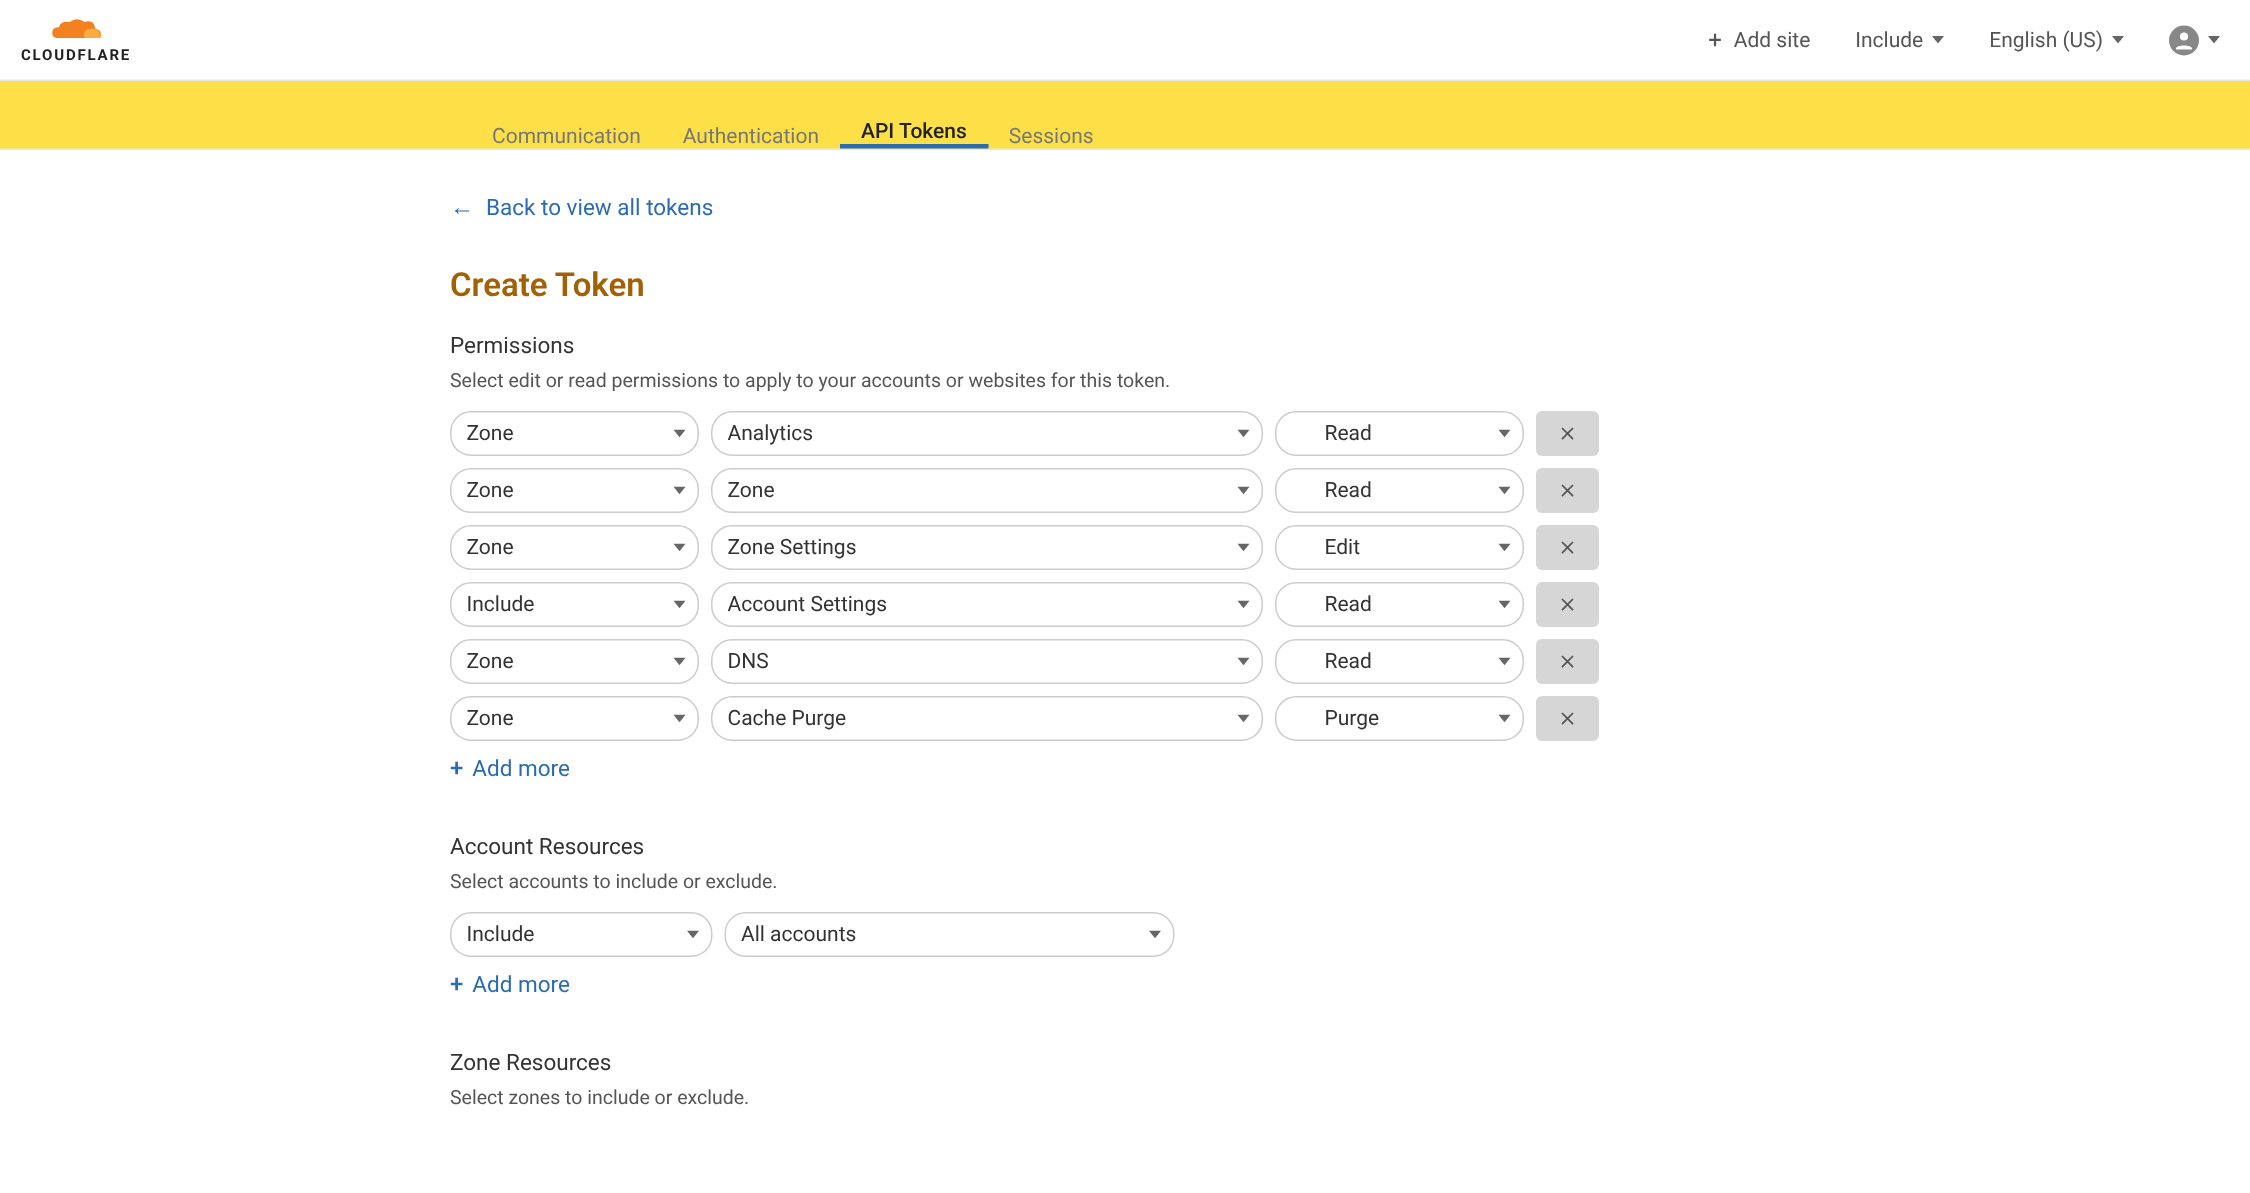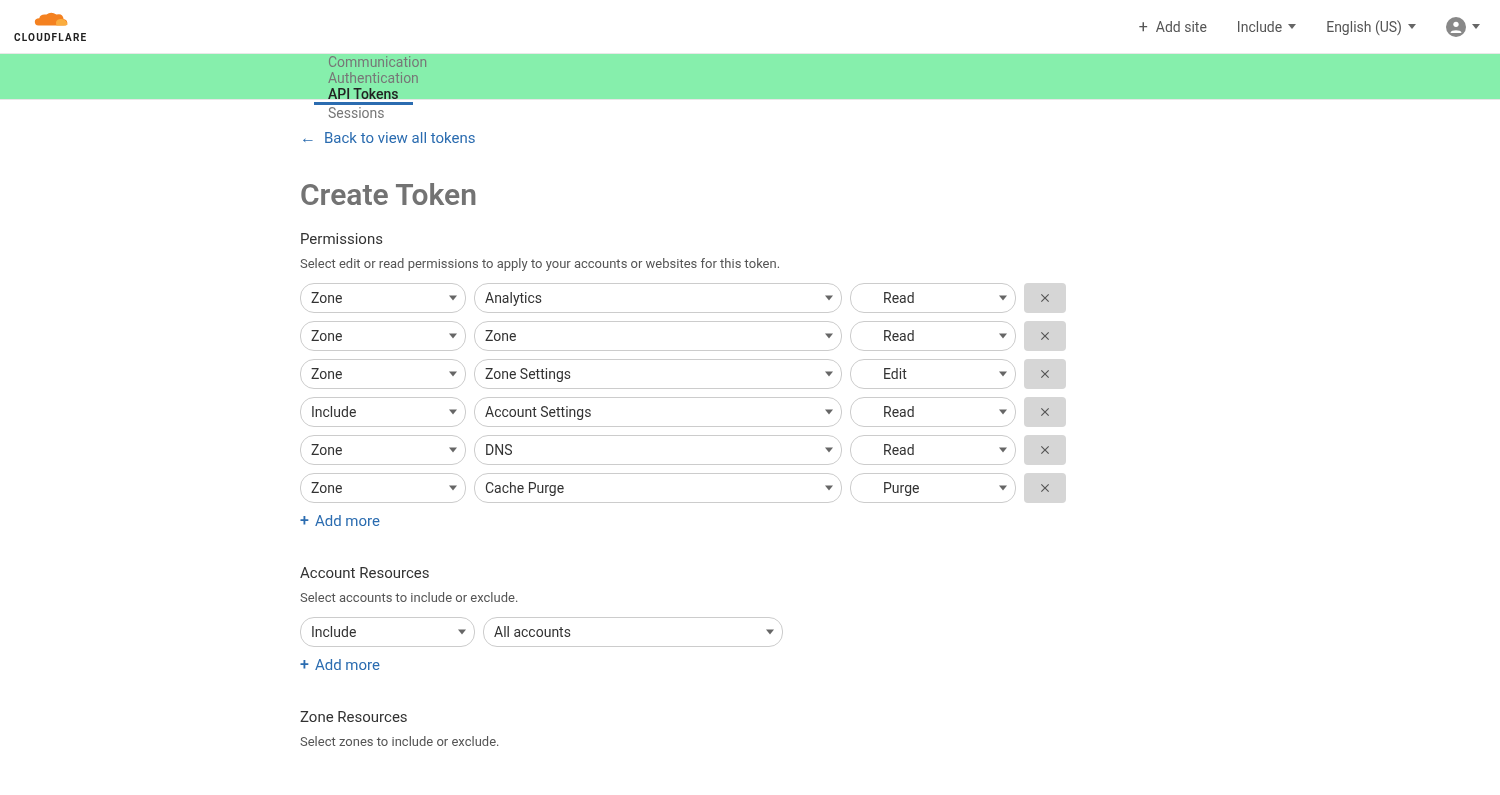--- a/index.html
+++ b/index.html
@@ -7,27 +7,27 @@
 .topbar { display: flex; align-items: center; justify-content: space-between; height: 54px; padding: 0 20px 0 14px; border-bottom: 1px solid #e8e8e8; gap: 32px;}
 .logo-area { display:flex; flex-direction:column; align-items:center;}
 .logo-cloud { width: 38px; height: 18px; position: relative; margin-bottom:3px;}
 .logo-text { font-size:10px; font-weight:700; letter-spacing:1.2px; color:#222;}
 .top-right { display:flex; align-items:center; gap: 30px; }
 .top-item { display:flex; align-items:center; gap:6px; color:#555; font-size:14px; cursor:pointer;}
 .plus { font-weight: 400; font-size: 16px; margin-right:2px;}
 .caret-down { width:0;height:0;border-left:4px solid transparent;border-right:4px solid transparent;border-top:5px solid #666; display:inline-block;}
 .avatar { width:20px; height:20px; border-radius:50%; background:#888; display:flex; align-items:center; justify-content:center;}
 .avatar svg { width:16px;height:16px;fill:#fff;}
-.tabbar { background:#86efac; height:46px; display:flex; align-items:flex-start; padding-left:314px; border-bottom:1px solid #e6e6e6;flex-direction:column;}
+.tabbar { background:#fde047; height:46px; display:flex; align-items:flex-end; padding-left:314px; border-bottom:1px solid #e6e6e6;}
 .tab { display:flex; align-items:center; padding: 0 14px; color:#777; font-size:14px; cursor:pointer;}
 .tab.active { color:#222; font-weight:500; border-bottom:3px solid #2b6cb0;}
 .content { padding: 28px 0 40px 300px; max-width: 1200px;}
 .back { display:flex; align-items:center; gap:8px; color:#2b6cb0; font-size:15px; cursor:pointer; margin-bottom:30px;}
 .back-arrow { font-size:16px;}
-.h1 { font-size:30px; font-weight:600; color:#737373; margin-bottom:18px;}
+.h1 { font-size:22px; font-weight:600; color:#a16207; margin-bottom:18px;}
 .token-line { display:flex; align-items:center; gap:10px; font-size:15px; color:#222; margin-bottom:40px;}
 .pencil { width:14px; height:14px;}
 .section-title { font-size:15px; color:#333; margin-bottom:8px;}
 .section-desc { font-size:13px; color:#555; margin-bottom:12px;}
 .perm-row { display:flex; gap:8px; margin-bottom:8px;}
 .sel { position:relative; border:1px solid #ccc; border-radius:14px; background:#fff; height:30px; display:flex; align-items:center; padding:0 10px; cursor:pointer; font-size:14px; color:#333;}
 .sel .caret { position:absolute; right:8px; top:50%; transform:translateY(-50%);}
 .sel-sm { width:166px;}
 .sel-md { width:368px;}
 .sel-lg { width:166px;padding-left:32px;}

